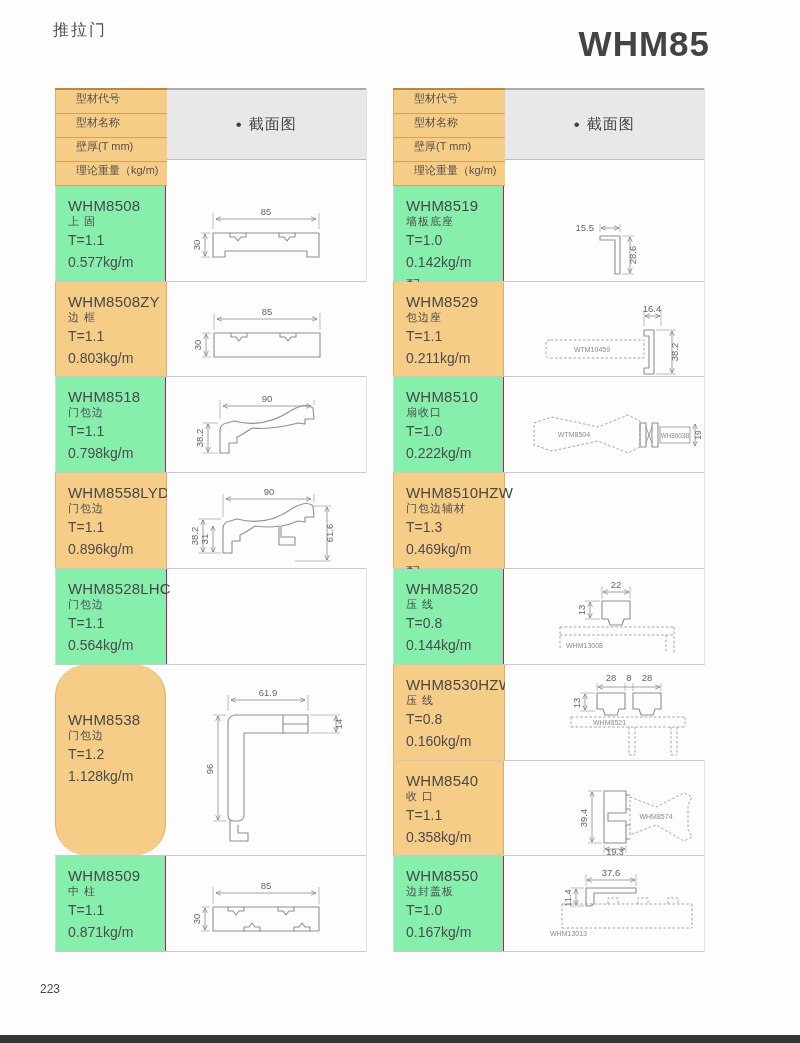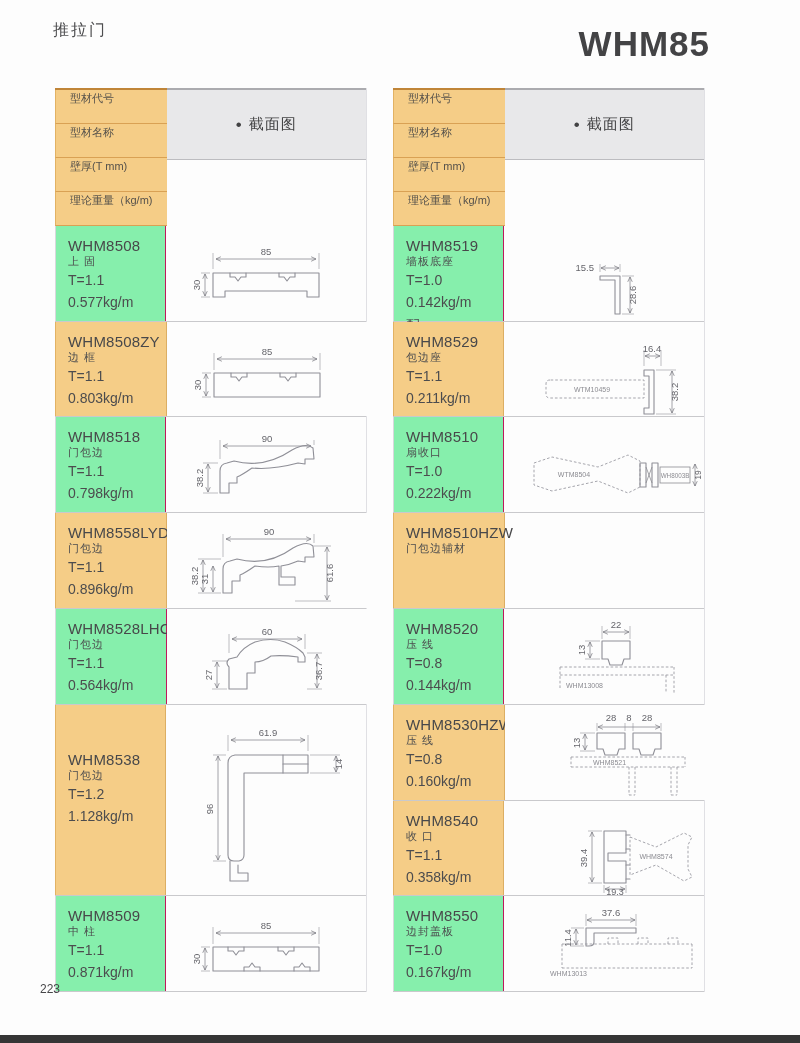--- a/index.html
+++ b/index.html
@@ -9,35 +9,35 @@
 
   .cat-title { position:absolute; left:53px; top:20px; font-size:16px; letter-spacing:2px; color:#4e4e50; }
   .series-title { position:absolute; right:90px; top:24px; font-size:35px; font-weight:bold; color:#434345; letter-spacing:1px;text-align:center; }
 
   .ptable { position:absolute; top:88px; width:312px; border-right:1px solid #e0e0e4; }
   .ptable.lt { left:55px; }
   .ptable.rt { left:393px; }
 
   .thead { display:flex; }
   .thead-left { width:112px; border-top:2px solid #c08538; }
-  .thead-left .hcell { height:34px; line-height:17px; padding-left:14px; font-size:11px; color:#55514b;
+  .thead-left .hcell { height:24px; line-height:17px; padding-left:20px; font-size:11px; color:#55514b;
       background:#f5cd87; border-bottom:1px solid #d9a154; border-left:1px solid #e2b264; }
   .thead-right { width:200px; height:72px; background:#e8e8ea; border-top:2px solid #ababaf;
       border-bottom:1px solid #bcbcc0; display:flex; align-items:center; justify-content:center;
       font-size:15px; color:#424244; letter-spacing:1px; }
   .thead-right .bullet { font-size:17px; margin-right:6px; line-height:1; }
 
   .prow { display:flex; border-bottom:1px solid #c9c9cc; }
   .info { width:112px; padding:11px 6px 0 12px; }
   .info.tone-yellow { background:#f5cd87; border-left:1px solid #e2b264; border-right:1px solid #dcae63; }
   .info.tone-gray   { background:#86efac; border-left:1px solid #d8d8dc; border-right:1px solid #be185d; }
   .info .code { font-size:15px; color:#48484a; letter-spacing:0.2px; }
   .info .pname { font-size:11px; color:#4c4c4e; letter-spacing:1px; }
   .info .specs { margin-top:0; font-size:14px; color:#4c4c4e; line-height:1.6; }
-  .row-tall .info { padding-top:46px; }
+  .row-tall .info { padding-top:46px;border-radius:31px; }
   .diag { width:200px; background:#fdfdfd; position:relative; }
   .diag svg { display:block; }
 
   .p  { fill:none; stroke:#8f8f97; stroke-width:1.1; stroke-linejoin:round; stroke-linecap:round; }
   .d  { fill:none; stroke:#9b9ba3; stroke-width:0.9; stroke-dasharray:2.6 2; stroke-linejoin:round; }
   .dl { fill:none; stroke:#8c8c92; stroke-width:0.8; }
   .ext{ fill:none; stroke:#a2a2a8; stroke-width:0.7; }
   text.dim { font-family:"Liberation Sans",sans-serif; font-size:9.5px; fill:#65656b; }
   text.ref { font-family:"Liberation Sans",sans-serif; font-size:7px; fill:#8c8c92; }
 
@@ -172,34 +172,20 @@
     </div>
 
     <div class="prow" style="height:96px">
       <div class="info tone-gray">
         <div class="code">WHM8528LHC</div>
         <div class="pname">门包边</div>
         <div class="specs">
           <div>T=1.1</div>
           <div>0.564kg/m</div>
         </div>
-      </div>
-      <div class="diag">
-        <svg width="200" height="96" viewBox="0 0 200 96">
-          <path class="ext" d="M62,44 V25 M138,40 V25"></path>
-          <line class="dl" x1="65" y1="30" x2="135" y2="30" marker-start="url(#arr)" marker-end="url(#arr)"></line>
-          <text class="dim" x="100" y="26" text-anchor="middle">60</text>
-          <path class="ext" d="M60,52 H45 M60,80 H45"></path>
-          <line class="dl" x1="50" y1="53" x2="50" y2="79" marker-start="url(#arr)" marker-end="url(#arr)"></line>
-          <text class="dim" x="45" y="66" text-anchor="middle" transform="rotate(-90 45 66)">27</text>
-          <path class="ext" d="M140,44 H155 M140,80 H155"></path>
-          <line class="dl" x1="150" y1="45" x2="150" y2="79" marker-start="url(#arr)" marker-end="url(#arr)"></line>
-          <text class="dim" x="155" y="62" text-anchor="middle" transform="rotate(-90 155 62)">36.7</text>
-          <path class="p" d="M62,80 V58 Q58,54 62,50 L70,48 Q76,38 88,33 Q104,28 118,33 Q130,38 136,44 L138,48 L138,53 L131,53 L131,48 Q116,46 104,47 Q96,53 88,53 L88,64 L80,64 L80,80 Z"></path>
-        </svg>
       </div>
     </div>
 
     <div class="prow row-tall" style="height:191px">
       <div class="info tone-yellow">
         <div class="code">WHM8538</div>
         <div class="pname">门包边</div>
         <div class="specs">
           <div>T=1.2</div>
           <div>1.128kg/m</div>
@@ -333,20 +319,25 @@
           <line class="dl" x1="191" y1="47" x2="191" y2="69" marker-start="url(#arr)" marker-end="url(#arr)"></line>
           <text class="dim" x="197" y="58" text-anchor="middle" transform="rotate(-90 197 58)" style="font-size:8.5px">19</text>
         </svg>
       </div>
     </div>
 
     <div class="prow" style="height:96px">
       <div class="info tone-yellow">
         <div class="code">WHM8510HZW</div>
         <div class="pname">门包边辅材</div>
+        <div class="specs">
+          <div>T=1.3</div>
+          <div>0.469kg/m</div>
+          <div>配：WHM8590</div>
+        </div>
       </div>
     </div>
 
     <div class="prow" style="height:96px">
       <div class="info tone-gray">
         <div class="code">WHM8520</div>
         <div class="pname">压 线</div>
         <div class="specs">
           <div>T=0.8</div>
           <div>0.144kg/m</div>

